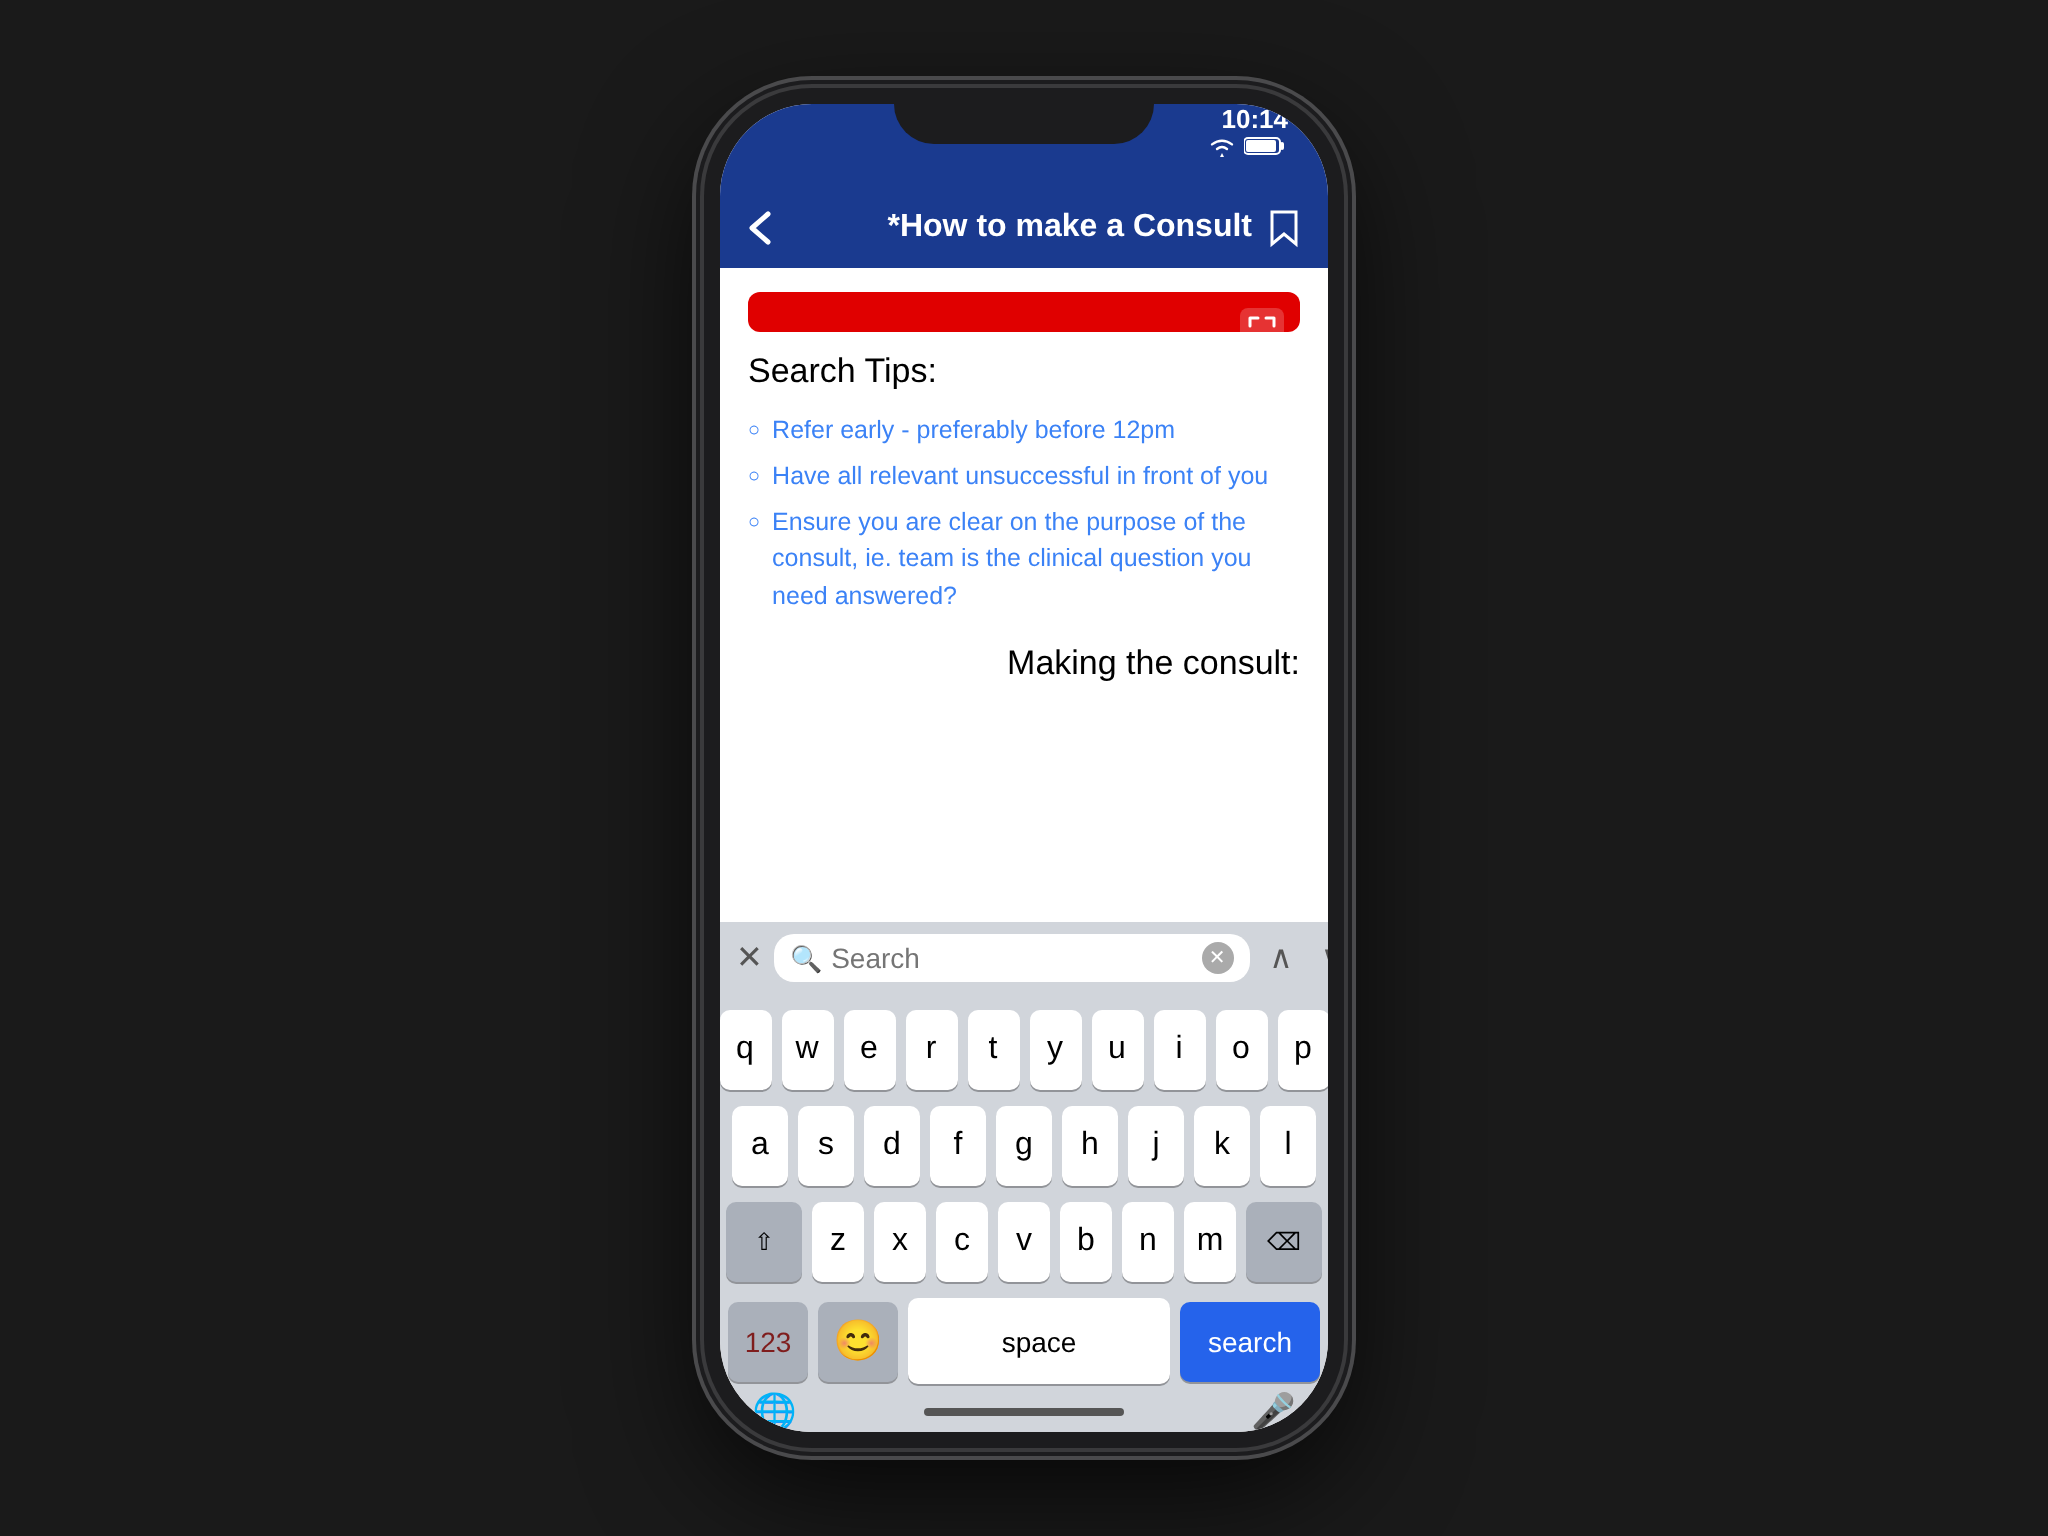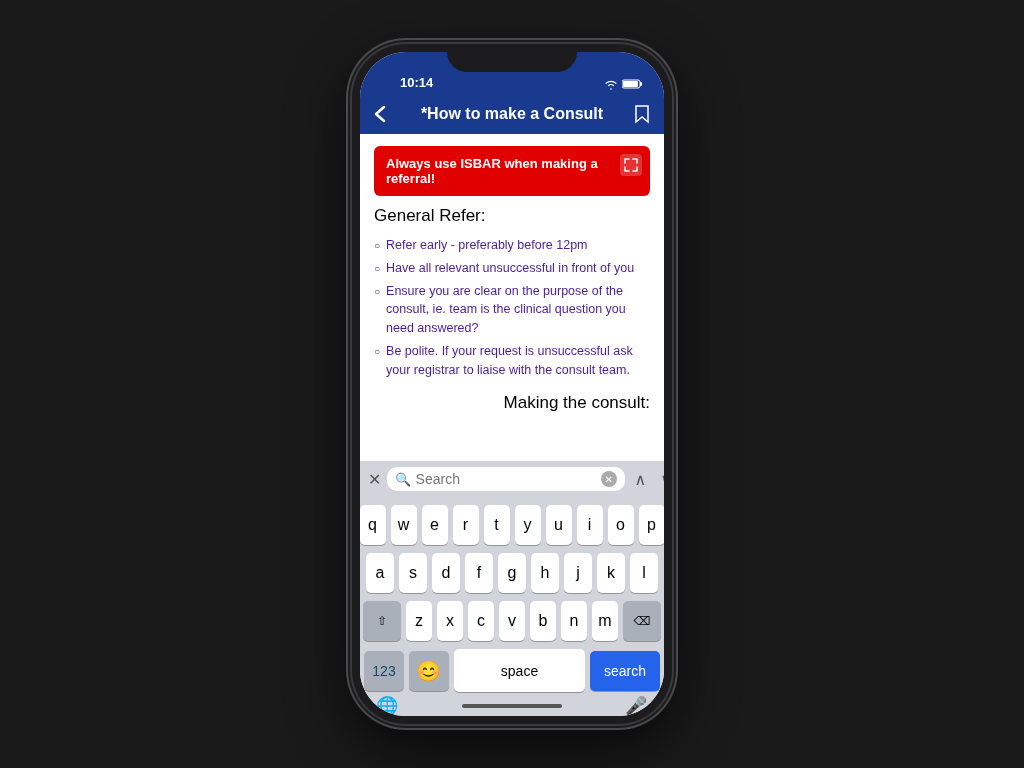--- a/index.html
+++ b/index.html
@@ -49,22 +49,22 @@
       z-index: 10;
     }
 
     
     .status-bar {
       height: 44px;
       background: #1a3a8f;
       display: flex;
       align-items: flex-end;
       padding: 0 20px 6px;
-      justify-content: space-between;
-      flex-shrink: 0;
+      flex-shrink: 0;
+      flex-direction: column;
     }
 
     .status-time {
       color: white;
       font-size: 13px;
       font-weight: 600;
       padding-left: 20px;
     }
 
     .status-icons {
@@ -94,21 +94,21 @@
       width: 24px;
       display: flex;
       align-items: center;
     }
 
     .nav-title {
       color: white;
       font-size: 16px;
       font-weight: 600;
       flex: 1;
-      text-align: center;
+      text-align: right;
     }
 
     .nav-bookmark {
       color: white;
       font-size: 18px;
       width: 24px;
       display: flex;
       align-items: center;
       justify-content: flex-end;
     }
@@ -153,21 +153,21 @@
     .section-title {
       font-size: 17px;
       font-weight: 400;
       color: #000;
       flex-shrink: 0;
     }
 
     .tips-list {
       list-style: none;
       font-size: 12.5px;
-      color: #4c1d95;
+      color: #3b82f6;
       line-height: 1.5;
       flex-shrink: 0;
     }
 
     .tips-list li {
       display: flex;
       gap: 6px;
       margin-bottom: 4px;
     }
 
@@ -308,21 +308,21 @@
 
     .kb-num-btn {
       background: #aab0ba;
       border-radius: 5px;
       height: 40px;
       width: 40px;
       display: flex;
       align-items: center;
       justify-content: center;
       font-size: 14px;
-      color: #0c4a6e;
+      color: #7f1d1d;
       cursor: pointer;
       box-shadow: 0 1px 0 rgba(0,0,0,0.3);
     }
 
     .kb-emoji-btn {
       background: #aab0ba;
       border-radius: 5px;
       height: 40px;
       width: 40px;
       display: flex;
@@ -411,44 +411,40 @@
       <div class="nav-bookmark">
         <svg width="16" height="20" viewBox="0 0 16 20" fill="none">
           <path d="M2 2 L14 2 L14 18 L8 13 L2 18 Z" stroke="white" stroke-width="1.5" fill="none"></path>
         </svg>
       </div>
     </div>
 
     <div class="content">
 
       <div class="alert-banner">
-        <span>Always use ISBAR when making a referral!</span>
         <div class="alert-expand-btn">
           <svg width="14" height="14" viewBox="0 0 14 14" fill="none">
             <path d="M1 5 L1 1 L5 1" stroke="white" stroke-width="1.5" stroke-linecap="round" stroke-linejoin="round"></path>
             <path d="M9 1 L13 1 L13 5" stroke="white" stroke-width="1.5" stroke-linecap="round" stroke-linejoin="round"></path>
             <path d="M13 9 L13 13 L9 13" stroke="white" stroke-width="1.5" stroke-linecap="round" stroke-linejoin="round"></path>
             <path d="M5 13 L1 13 L1 9" stroke="white" stroke-width="1.5" stroke-linecap="round" stroke-linejoin="round"></path>
           </svg>
         </div>
       </div>
 
-      <div class="section-title">General Refer:</div>
+      <div class="section-title">Search Tips:</div>
       <ul class="tips-list">
         <li>
             <span>Refer early - preferably before 12pm</span>
           </li>
         <li>
             <span>Have all relevant unsuccessful in front of you</span>
           </li>
         <li>
             <span>Ensure you are clear on the purpose of the consult, ie. team is the clinical question you need answered?</span>
-          </li>
-        <li>
-            <span>Be polite. If your request is unsuccessful ask your registrar to liaise with the consult team.</span>
           </li>
       </ul>
 
       <div class="making-title">Making the consult:</div>
 
     </div>
 
     <div class="search-bar-area">
       <div class="search-close-btn">✕</div>
       <div class="search-input-wrapper">

